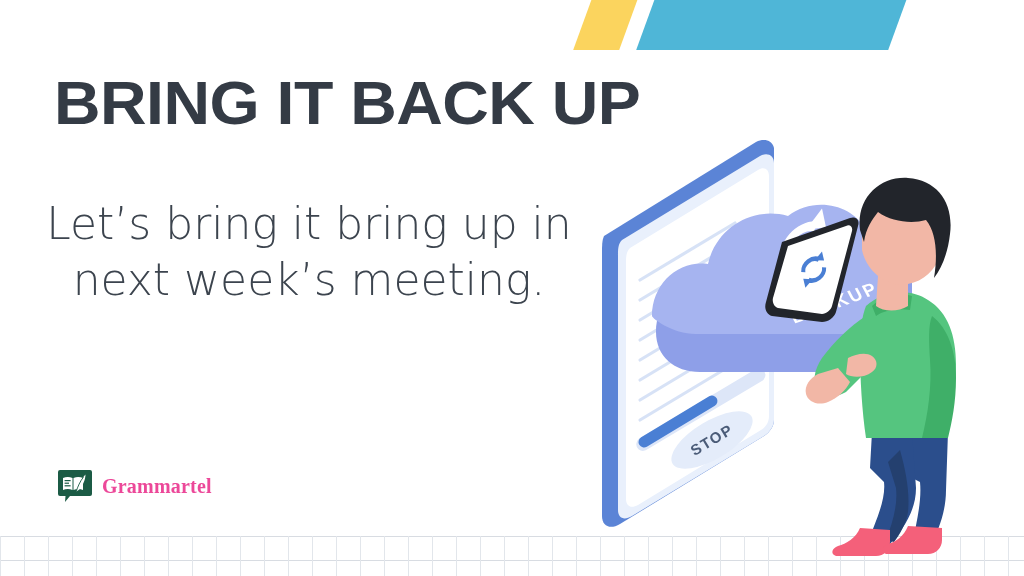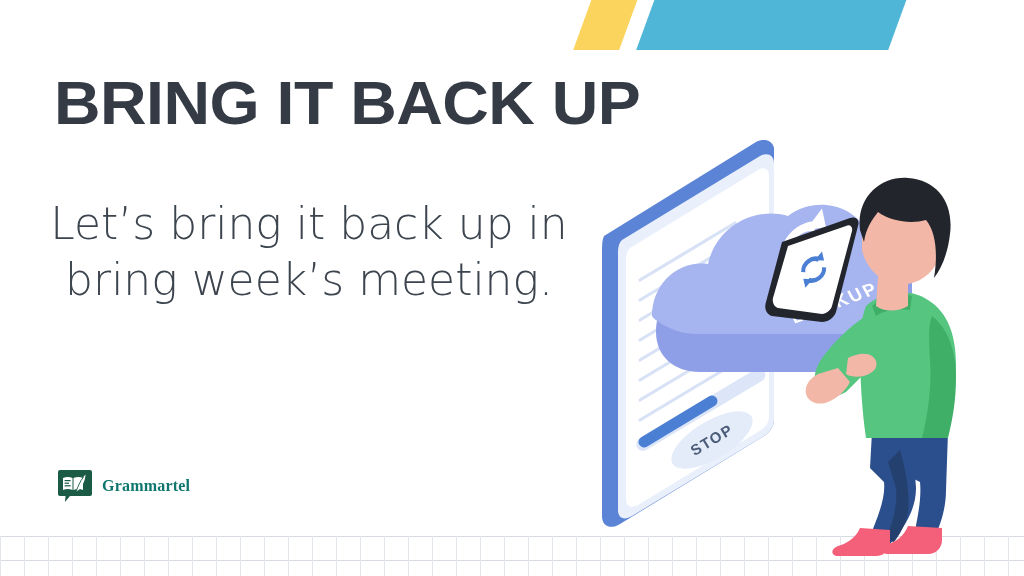--- a/index.html
+++ b/index.html
@@ -78,22 +78,22 @@
     gap: 10px;
   }
   .logo-mark {
     position: relative;
     width: 34px;
     height: 32px;
   }
   .logo-text {
     font-family: "Liberation Serif", "DejaVu Serif", serif;
     font-weight: bold;
-    font-size: 16px;
-    color: #0f766e;
+    font-size: 20px;
+    color: #ec4899;
     letter-spacing: 0.2px;
   }
 
   
   .grid-area {
     position: absolute;
     left: 0;
     right: 0;
     top: 536px;
     height: 40px;
@@ -128,21 +128,21 @@
 </head>
 <body>
 
 <div id="slide">
 
   <div class="deco-shape deco-yellow"></div>
   <div class="deco-shape deco-cyan"></div>
 
   <div class="headline">BRING IT BACK UP</div>
 
-  <div class="subtitle">Let’s bring it back up in bring week’s meeting.</div>
+  <div class="subtitle">Let’s bring it bring up in next week’s meeting.</div>
 
   <div class="logo">
     <span class="logo-mark">
       <svg width="34" height="32" viewBox="0 0 34 32">
         <path d="M2 0 H32 A2 2 0 0 1 34 2 V24 A2 2 0 0 1 32 26 H12 L7 32 L7.5 26 H2 A2 2 0 0 1 0 24 V2 A2 2 0 0 1 2 0 Z" fill="#1B5B45"></path>
         <path d="M5 8 C8 6.6 11.5 6.6 14.5 8 L14.5 20 C11.5 18.6 8 18.6 5 20 Z" fill="#FFFFFF"></path>
         <path d="M15.5 8 C18.5 6.6 22 6.6 25 8 L25 20 C22 18.6 18.5 18.6 15.5 20 Z" fill="#FFFFFF"></path>
         <rect x="6.6" y="10" width="6" height="1.2" fill="#1B5B45"></rect>
         <rect x="6.6" y="12.6" width="4.4" height="1.2" fill="#1B5B45"></rect>
         <rect x="6.6" y="15.2" width="6" height="1.2" fill="#1B5B45"></rect>

